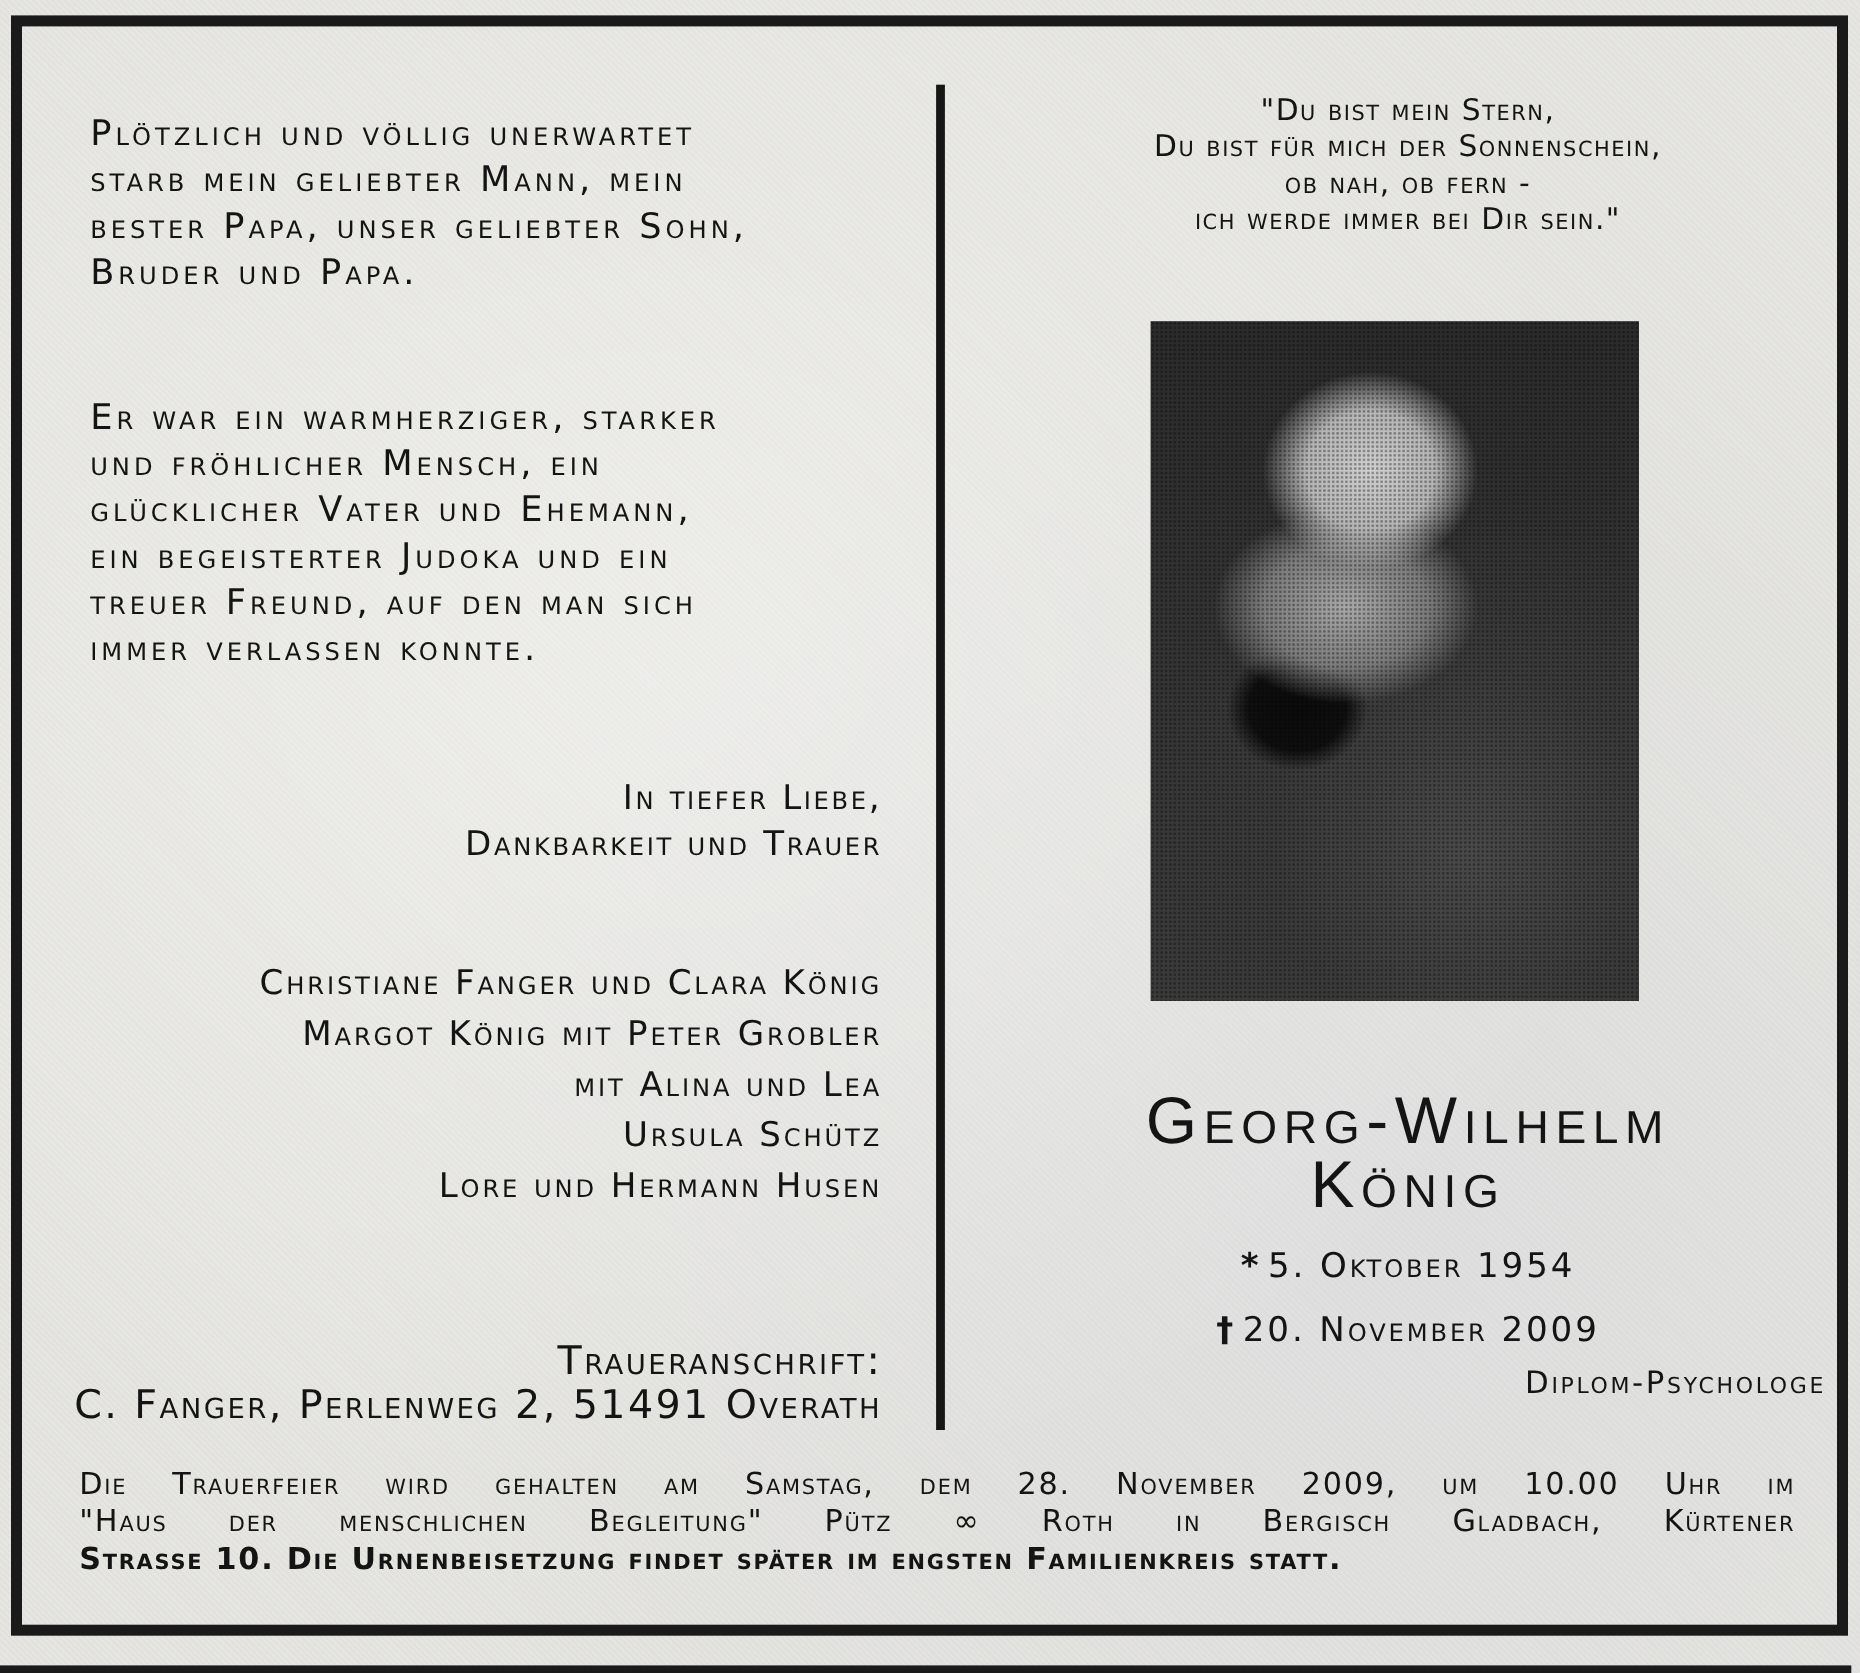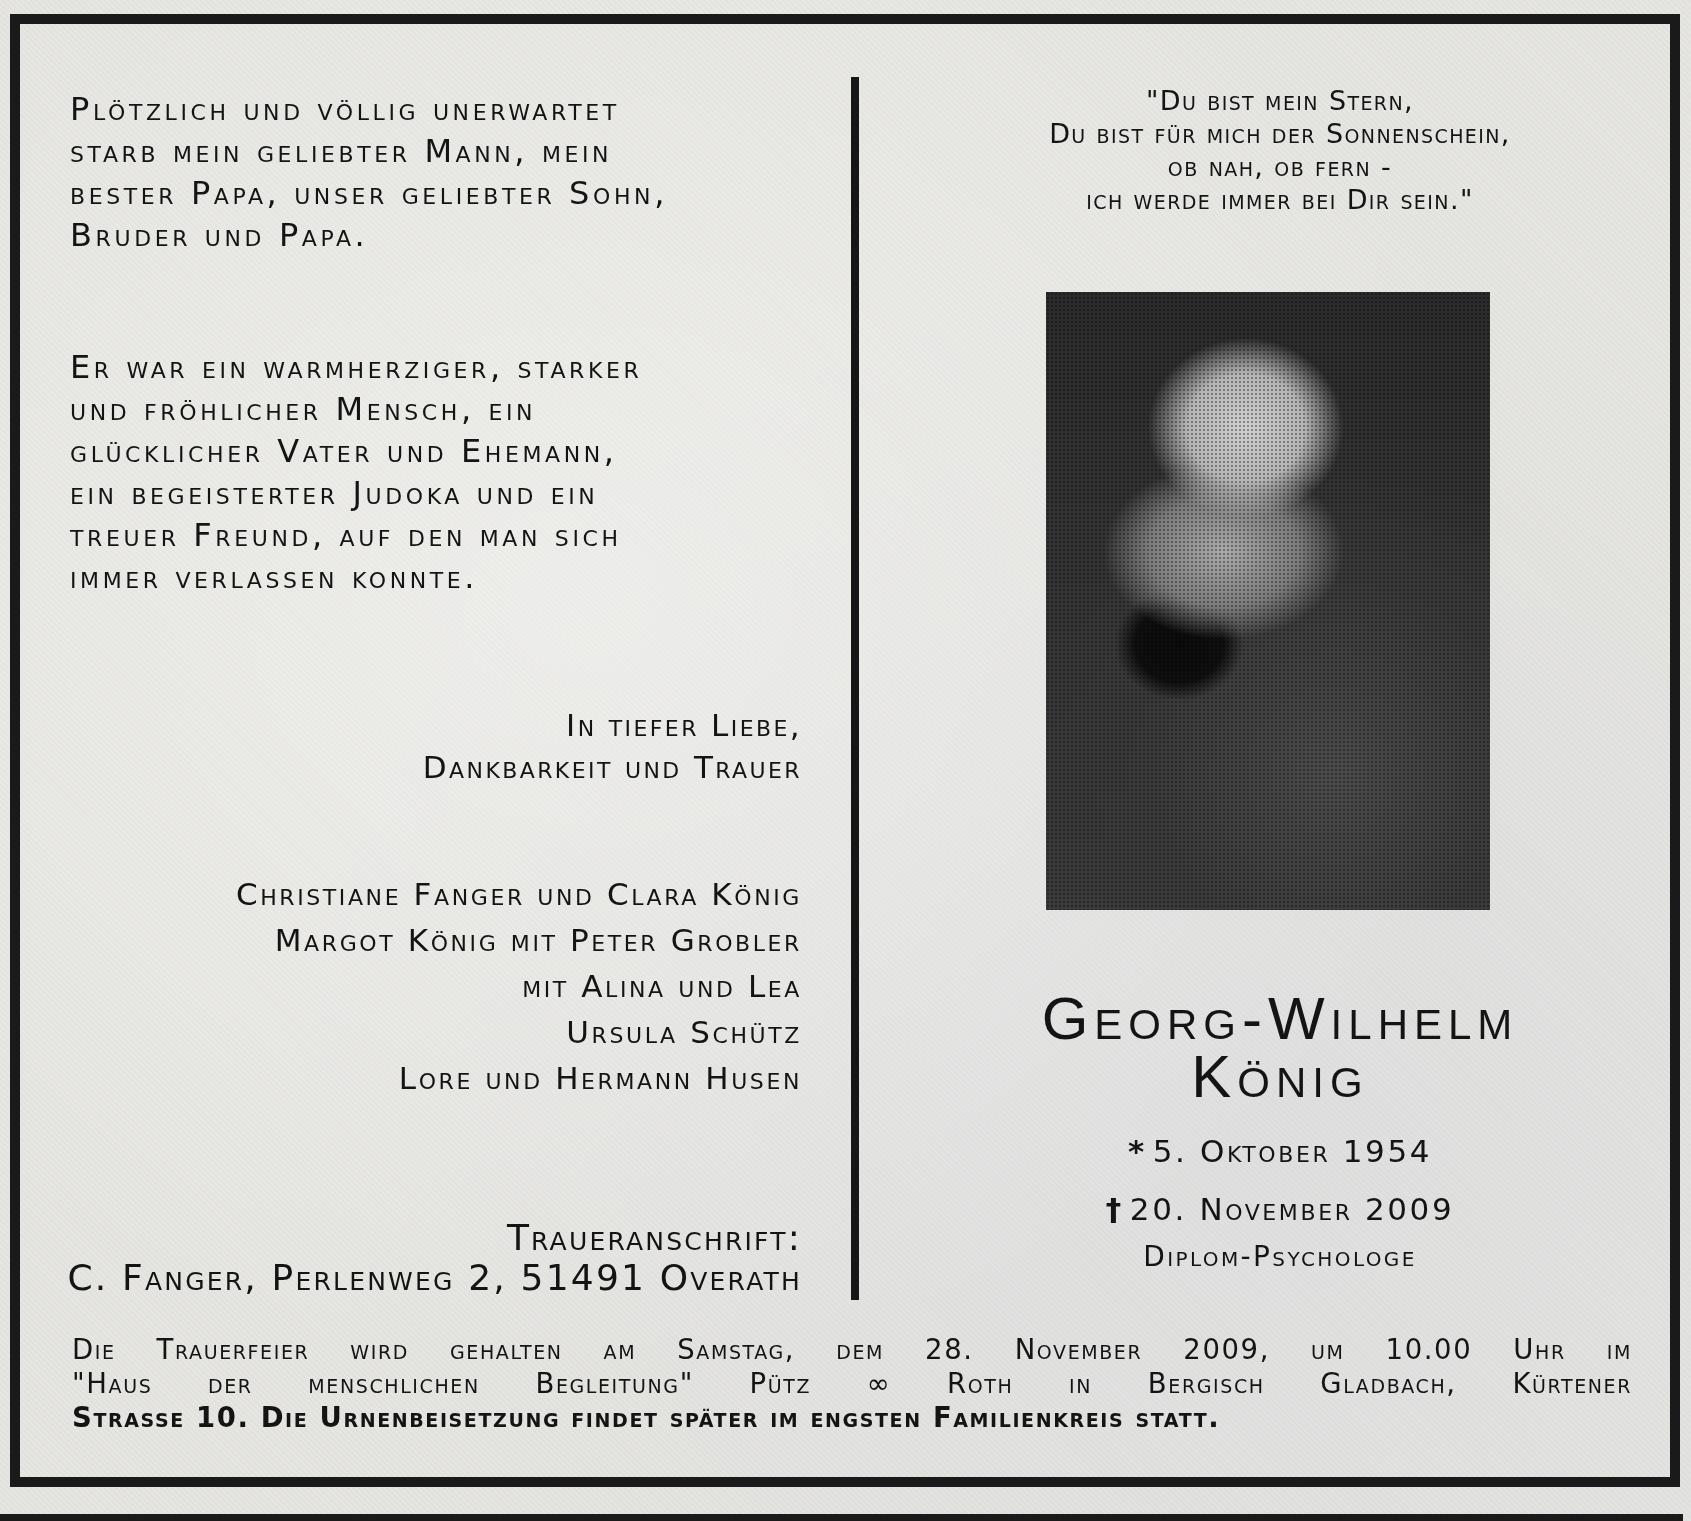--- a/index.html
+++ b/index.html
@@ -24,21 +24,21 @@
     .bottom-rule {
       position: absolute; left: 0; right: 8px; top: 1514px; height: 8px; background: #1a1a1a;
     }
     .divider {
       position: absolute; left: 851px; top: 77px; width: 8px; height: 1223px; background: #161616;
     }
     .col-left { position: absolute; left: 66px; width: 736px; text-align: right; }
     .para {
       font-size: 32px; line-height: 42px; letter-spacing: 3.6px;
       font-variant: small-caps; text-align: justify; text-align-last: left;
-      margin: 4px;
+      margin: 16px;
     }
     .para-1 { top: 84px; }
     .para-2 { top: 342px; text-align-last: left; }
     .closing { top: 704px; font-size: 31px; line-height: 42px; letter-spacing: 2.4px; font-variant: small-caps; }
     .mourners { top: 871px; font-size: 31px; line-height: 46px; letter-spacing: 2.6px; font-variant: small-caps; }
     .address { top: 1218px; font-size: 36px; line-height: 40px; letter-spacing: 2.2px; font-variant: small-caps; }
     .line { display: block; white-space: nowrap; }
 
     .quote {
       position: absolute; left: 900px; width: 760px; top: 84px;
@@ -63,21 +63,21 @@
     .name {
       position: absolute; left: 900px; width: 760px; top: 990px; text-align: center;
       font-family: "Liberation Sans", sans-serif;
       font-size: 60px; line-height: 58px; letter-spacing: 6px; font-variant: small-caps; font-weight: normal;
     }
     .dates {
       position: absolute; left: 900px; width: 760px; top: 1122px; text-align: center;
       font-size: 31px; line-height: 58px; letter-spacing: 2.6px; font-variant: small-caps;
     }
     .profession {
-      position: absolute; left: 900px; width: 760px; top: 1240px; text-align: center;
+      position: absolute; left: 900px; width: 760px; top: 1240px; text-align: right;
       font-size: 28px; letter-spacing: 2.4px; font-variant: small-caps;
     }
     .notice {
       position: absolute; left: 72px; width: 1560px; top: 1332px;
       font-size: 27.5px; line-height: 34px; letter-spacing: 1.6px; font-variant: small-caps;
       text-align: justify; text-align-last: left;
     }
     .notice .line { text-align-last: justify; }
     .notice .line:last-child { text-align-last: left; font-weight: bold; }
     .symbol { font-weight: bold; margin-right: 6px; }

